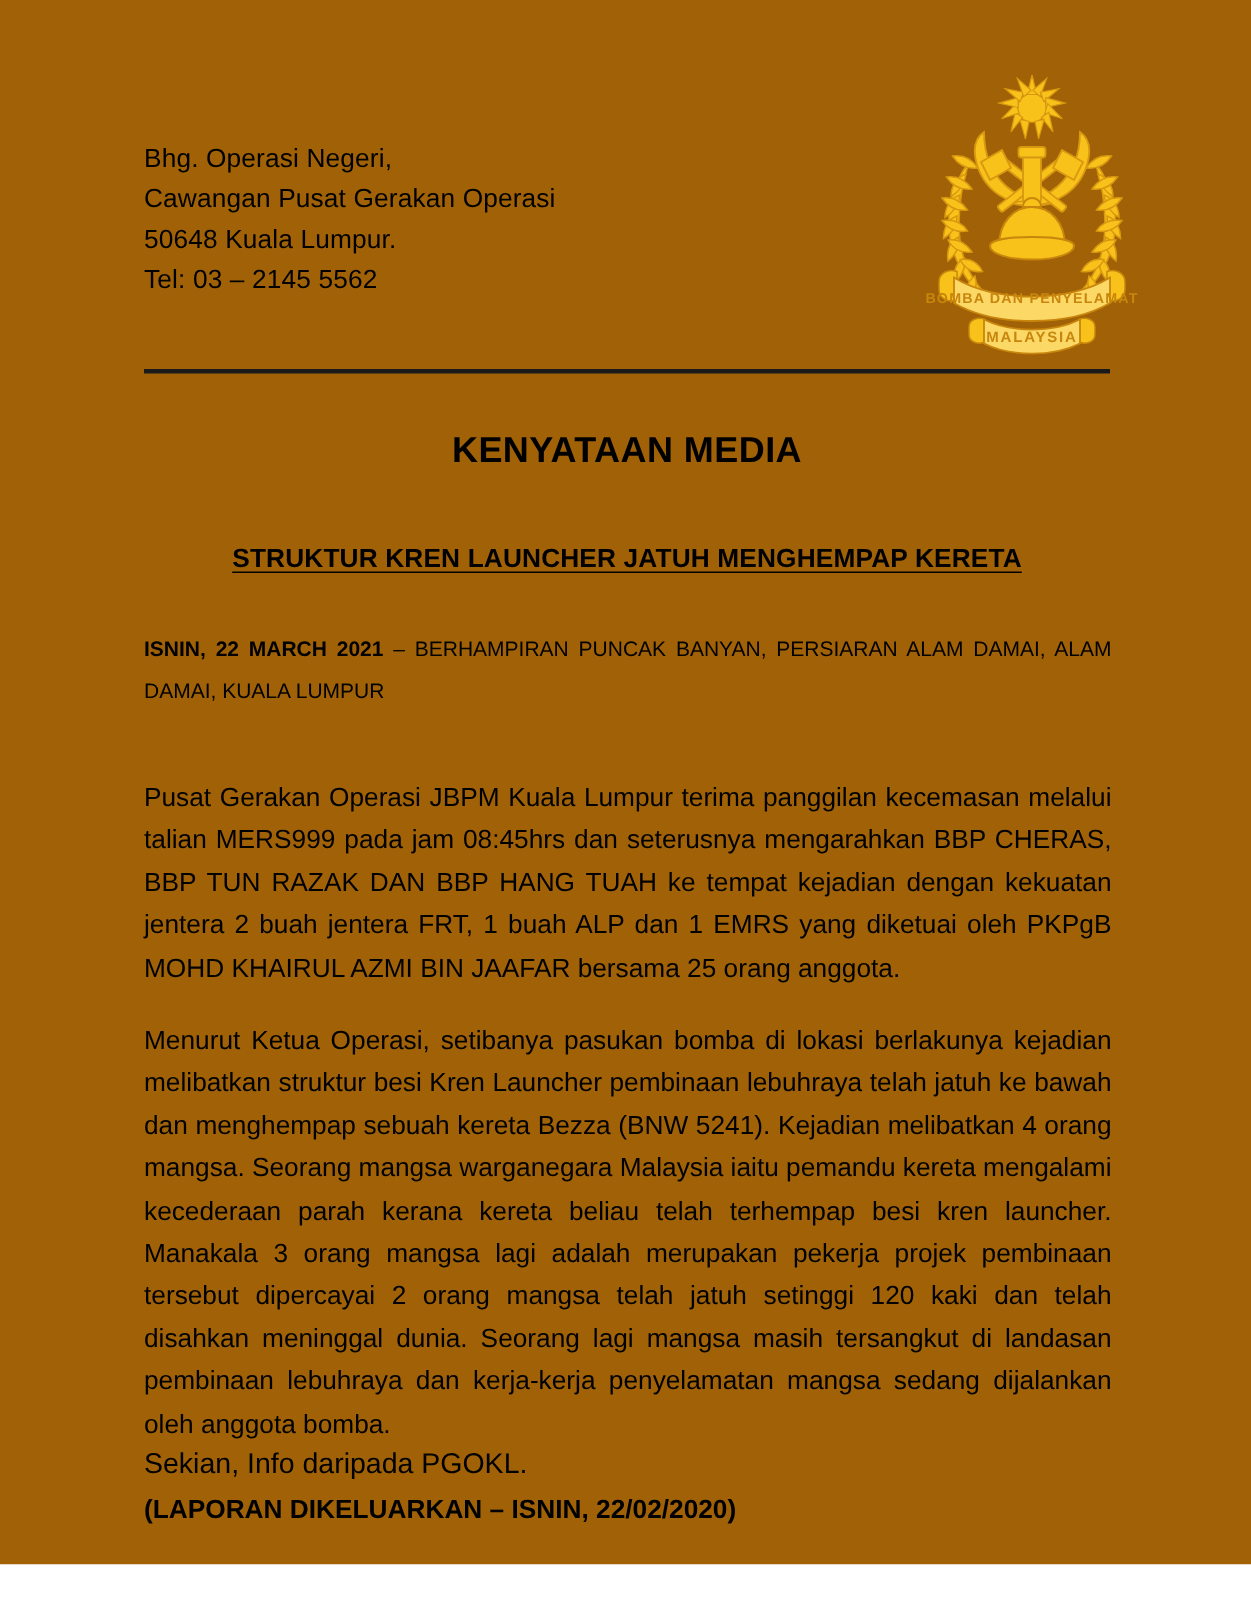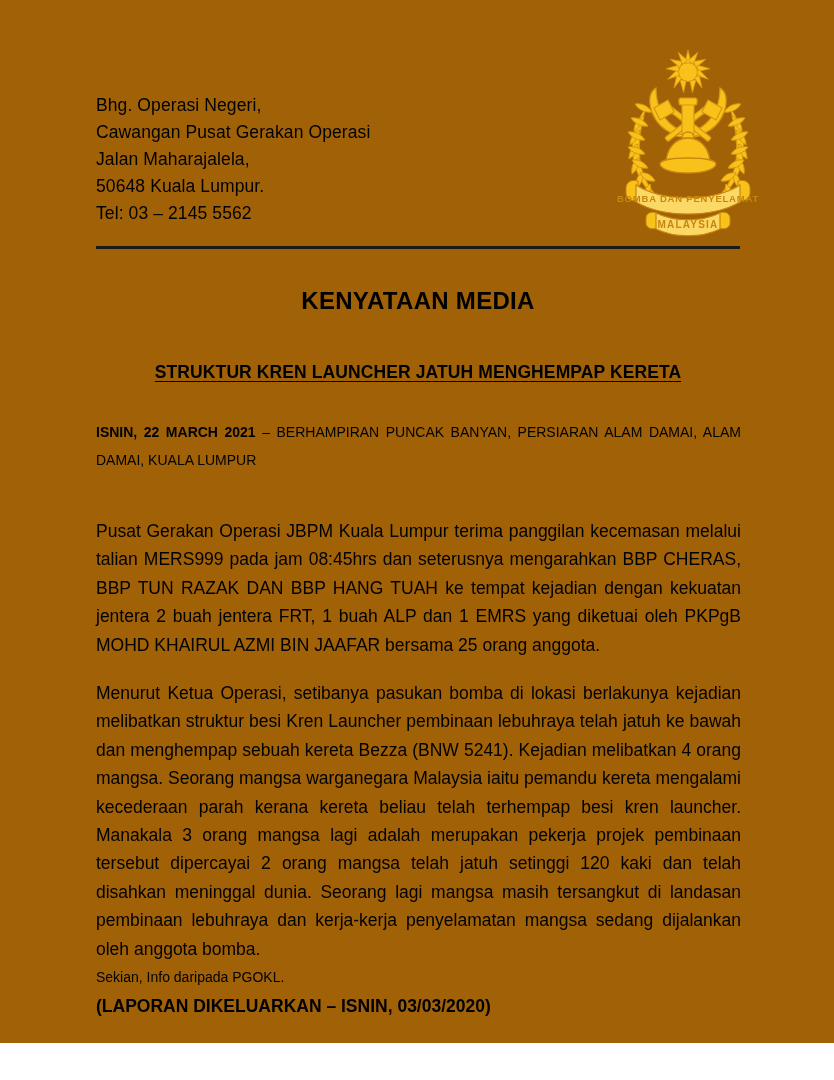--- a/index.html
+++ b/index.html
@@ -96,42 +96,41 @@
     font-size: 17.5px;
     line-height: 28.4px;
     text-align: justify;
     text-justify: inter-word;
     margin: 0;
   }
   .gap-lg { height: 43px; }
   .gap-md { height: 20px; }
 
   .closing-line {
-    font-size: 14px;
+    font-size: 19px;
     line-height: 28.4px;
     margin: 0;
     text-align: left;
   }
   .closing-bold {
     font-size: 17.5px;
     line-height: 28.4px;
     margin: 0;
     font-weight: bold;
     text-align: left;
   }
 </style>
 </head>
 <body>
 
 <div class="page">
 
   <div class="letterhead">
     <div class="addr-line">Bhg. Operasi Negeri,</div>
     <div class="addr-line">Cawangan Pusat Gerakan Operasi</div>
-    <div class="addr-line">Jalan Maharajalela,</div>
     <div class="addr-line">50648 Kuala Lumpur.</div>
     <div class="addr-line">Tel: 03 – 2145 5562</div>
   </div>
 
   <div class="crest">
     <svg viewBox="0 0 160 196" xmlns="http://www.w3.org/2000/svg" aria-hidden="true">
       <defs>
         <g id="wheatL">
           <path d="M0,0 C-6,-10 -7,-22 -4,-33 C0,-24 4,-16 7,-8 Z" fill="#F9C21B" stroke="#D89810" stroke-width="1"></path>
         </g>
@@ -248,17 +247,17 @@
     <div class="gap-lg"></div>
 
     <p class="body-para">Pusat Gerakan Operasi JBPM Kuala Lumpur terima panggilan kecemasan melalui talian MERS999 pada jam 08:45hrs dan seterusnya mengarahkan BBP CHERAS, BBP TUN RAZAK DAN BBP HANG TUAH ke tempat kejadian dengan kekuatan jentera  2 buah jentera FRT, 1 buah ALP dan 1 EMRS yang diketuai oleh PKPgB MOHD KHAIRUL AZMI BIN JAAFAR bersama 25 orang anggota.</p>
 
     <div class="gap-md"></div>
 
     <p class="body-para">Menurut Ketua Operasi, setibanya pasukan bomba di lokasi berlakunya kejadian melibatkan struktur besi Kren Launcher pembinaan lebuhraya telah jatuh ke bawah dan menghempap sebuah kereta Bezza (BNW 5241). Kejadian melibatkan 4 orang mangsa. Seorang mangsa warganegara Malaysia iaitu pemandu kereta mengalami kecederaan parah kerana kereta beliau telah terhempap besi kren launcher. Manakala  3 orang mangsa lagi adalah merupakan pekerja projek pembinaan tersebut dipercayai 2 orang mangsa telah jatuh setinggi 120 kaki dan telah disahkan meninggal dunia. Seorang lagi mangsa masih tersangkut di landasan pembinaan lebuhraya dan kerja-kerja penyelamatan mangsa sedang dijalankan oleh anggota bomba.</p>
 
     <p class="closing-line">Sekian, Info daripada PGOKL.</p>
 
-    <p class="closing-bold">(LAPORAN DIKELUARKAN – ISNIN, 03/03/2020)</p>
+    <p class="closing-bold">(LAPORAN DIKELUARKAN – ISNIN, 22/02/2020)</p>
 
   </div>
 
 </div>
 
 </body></html>

